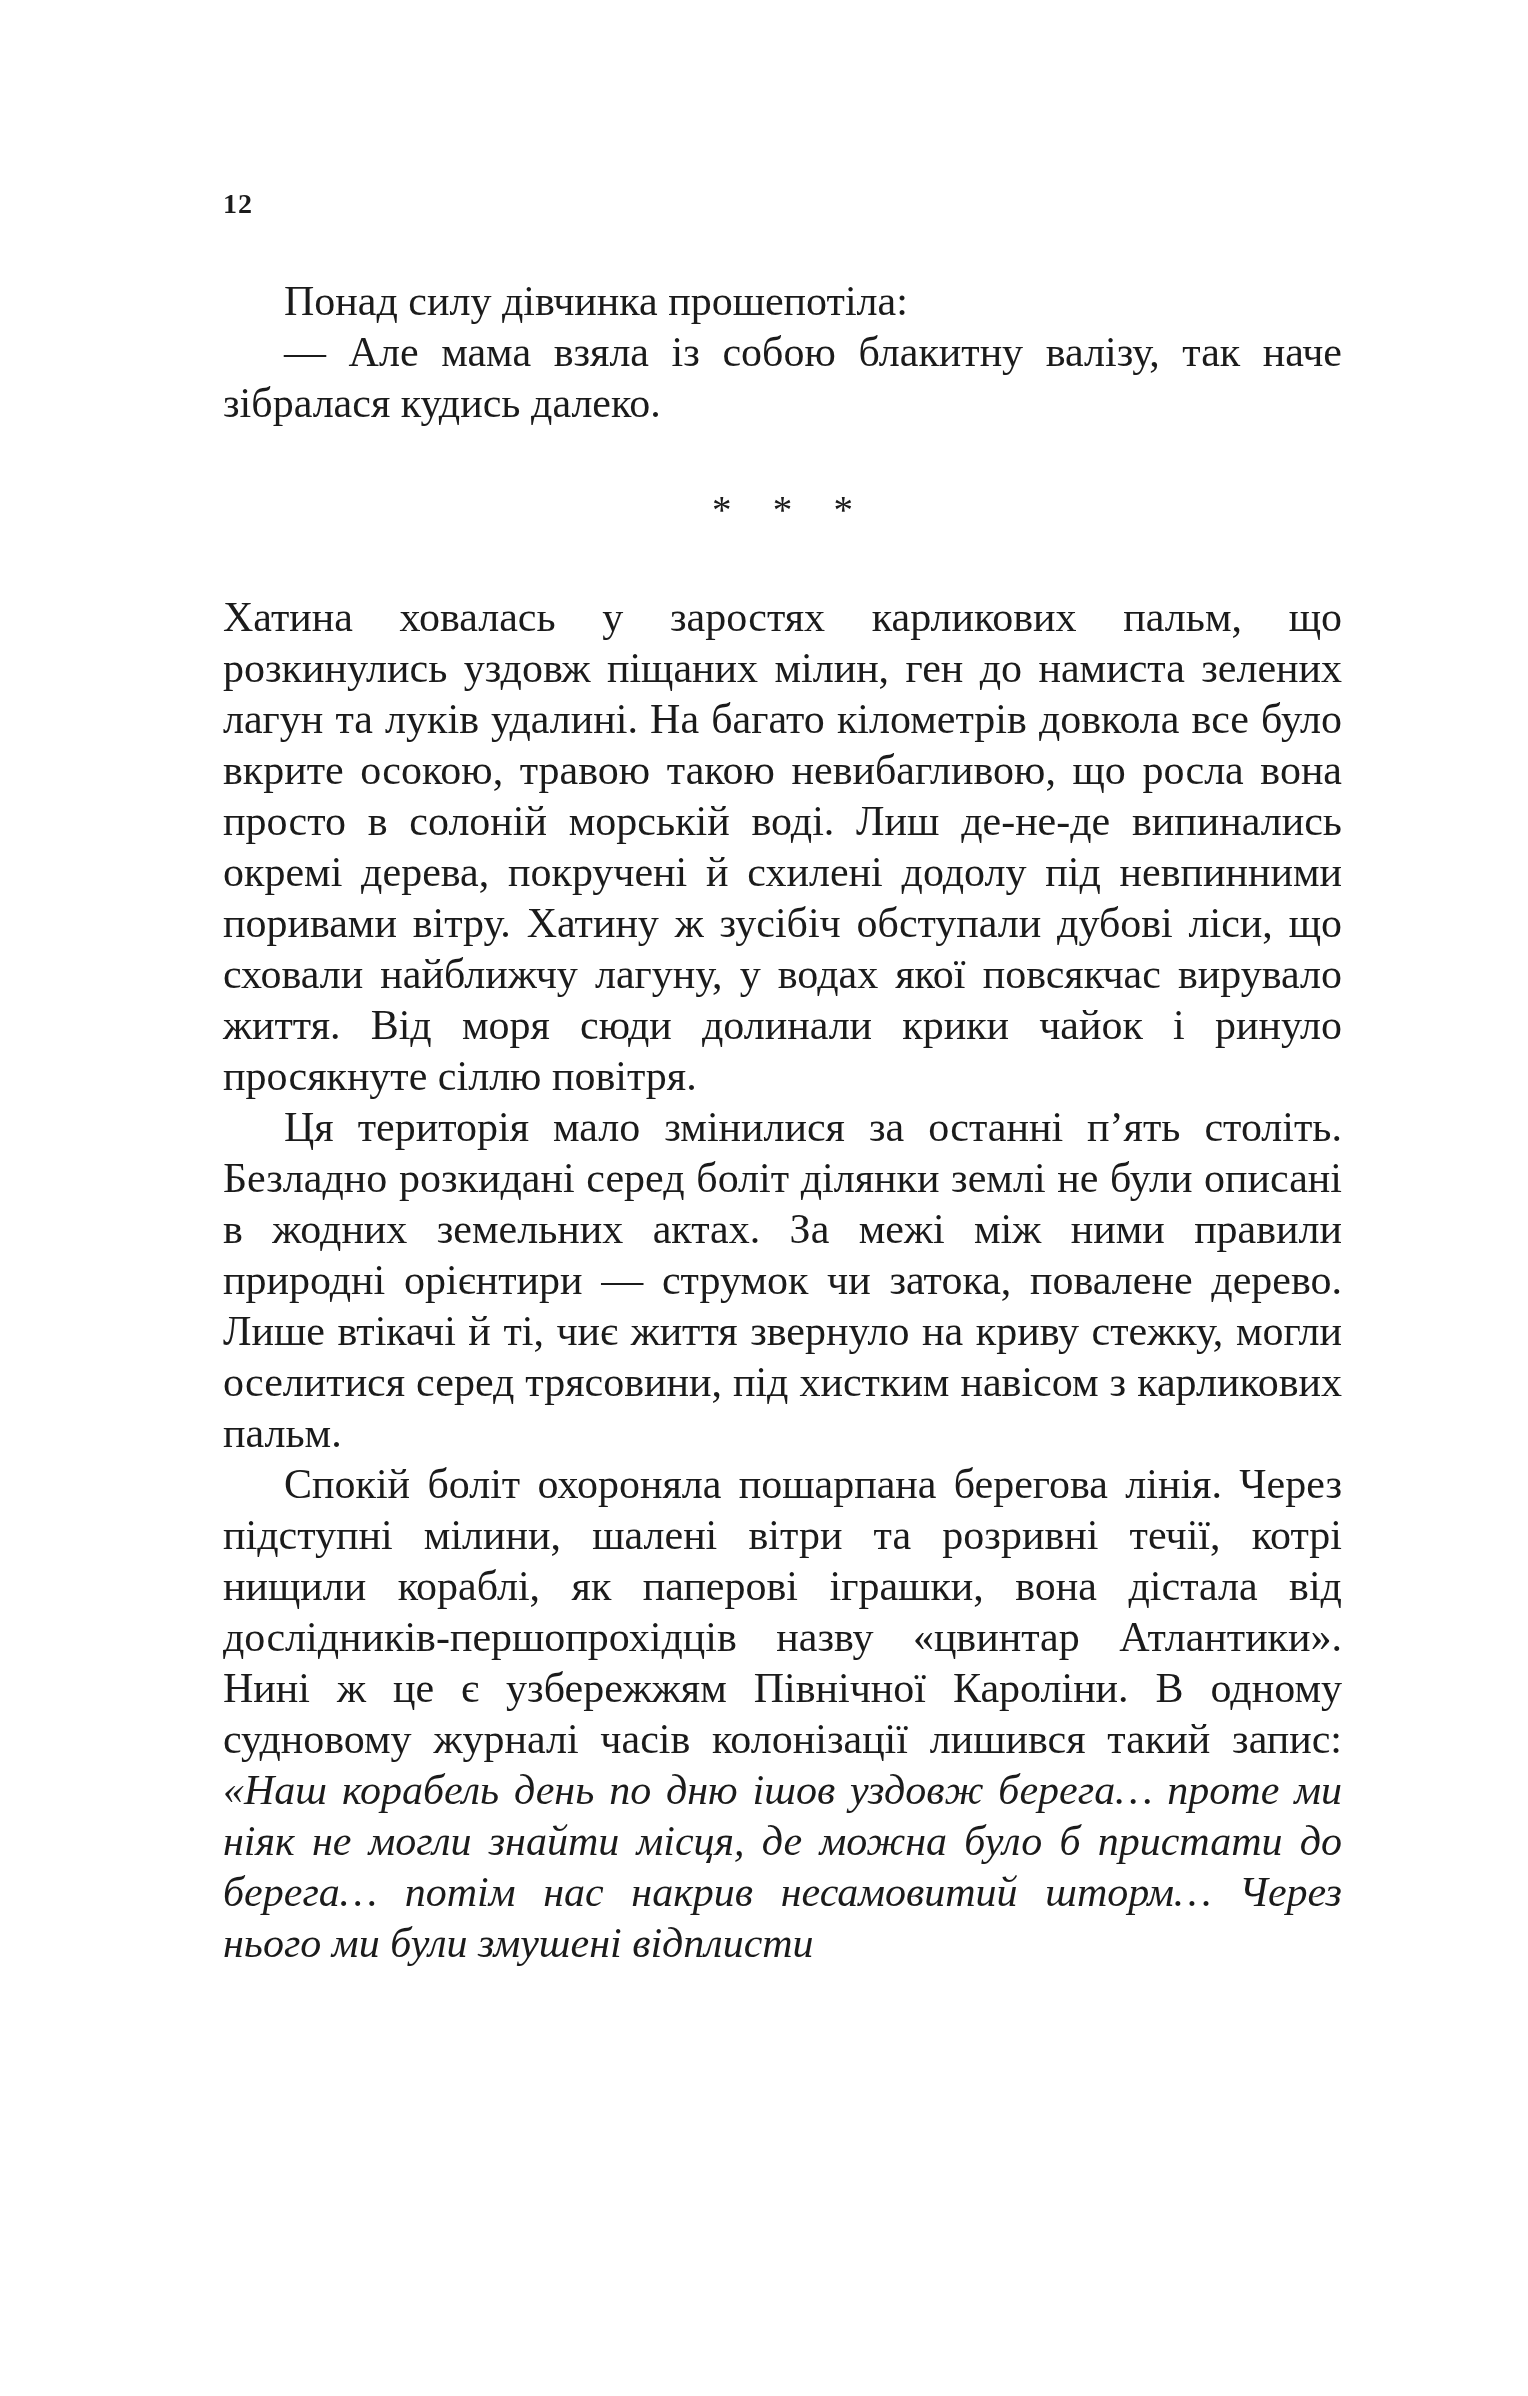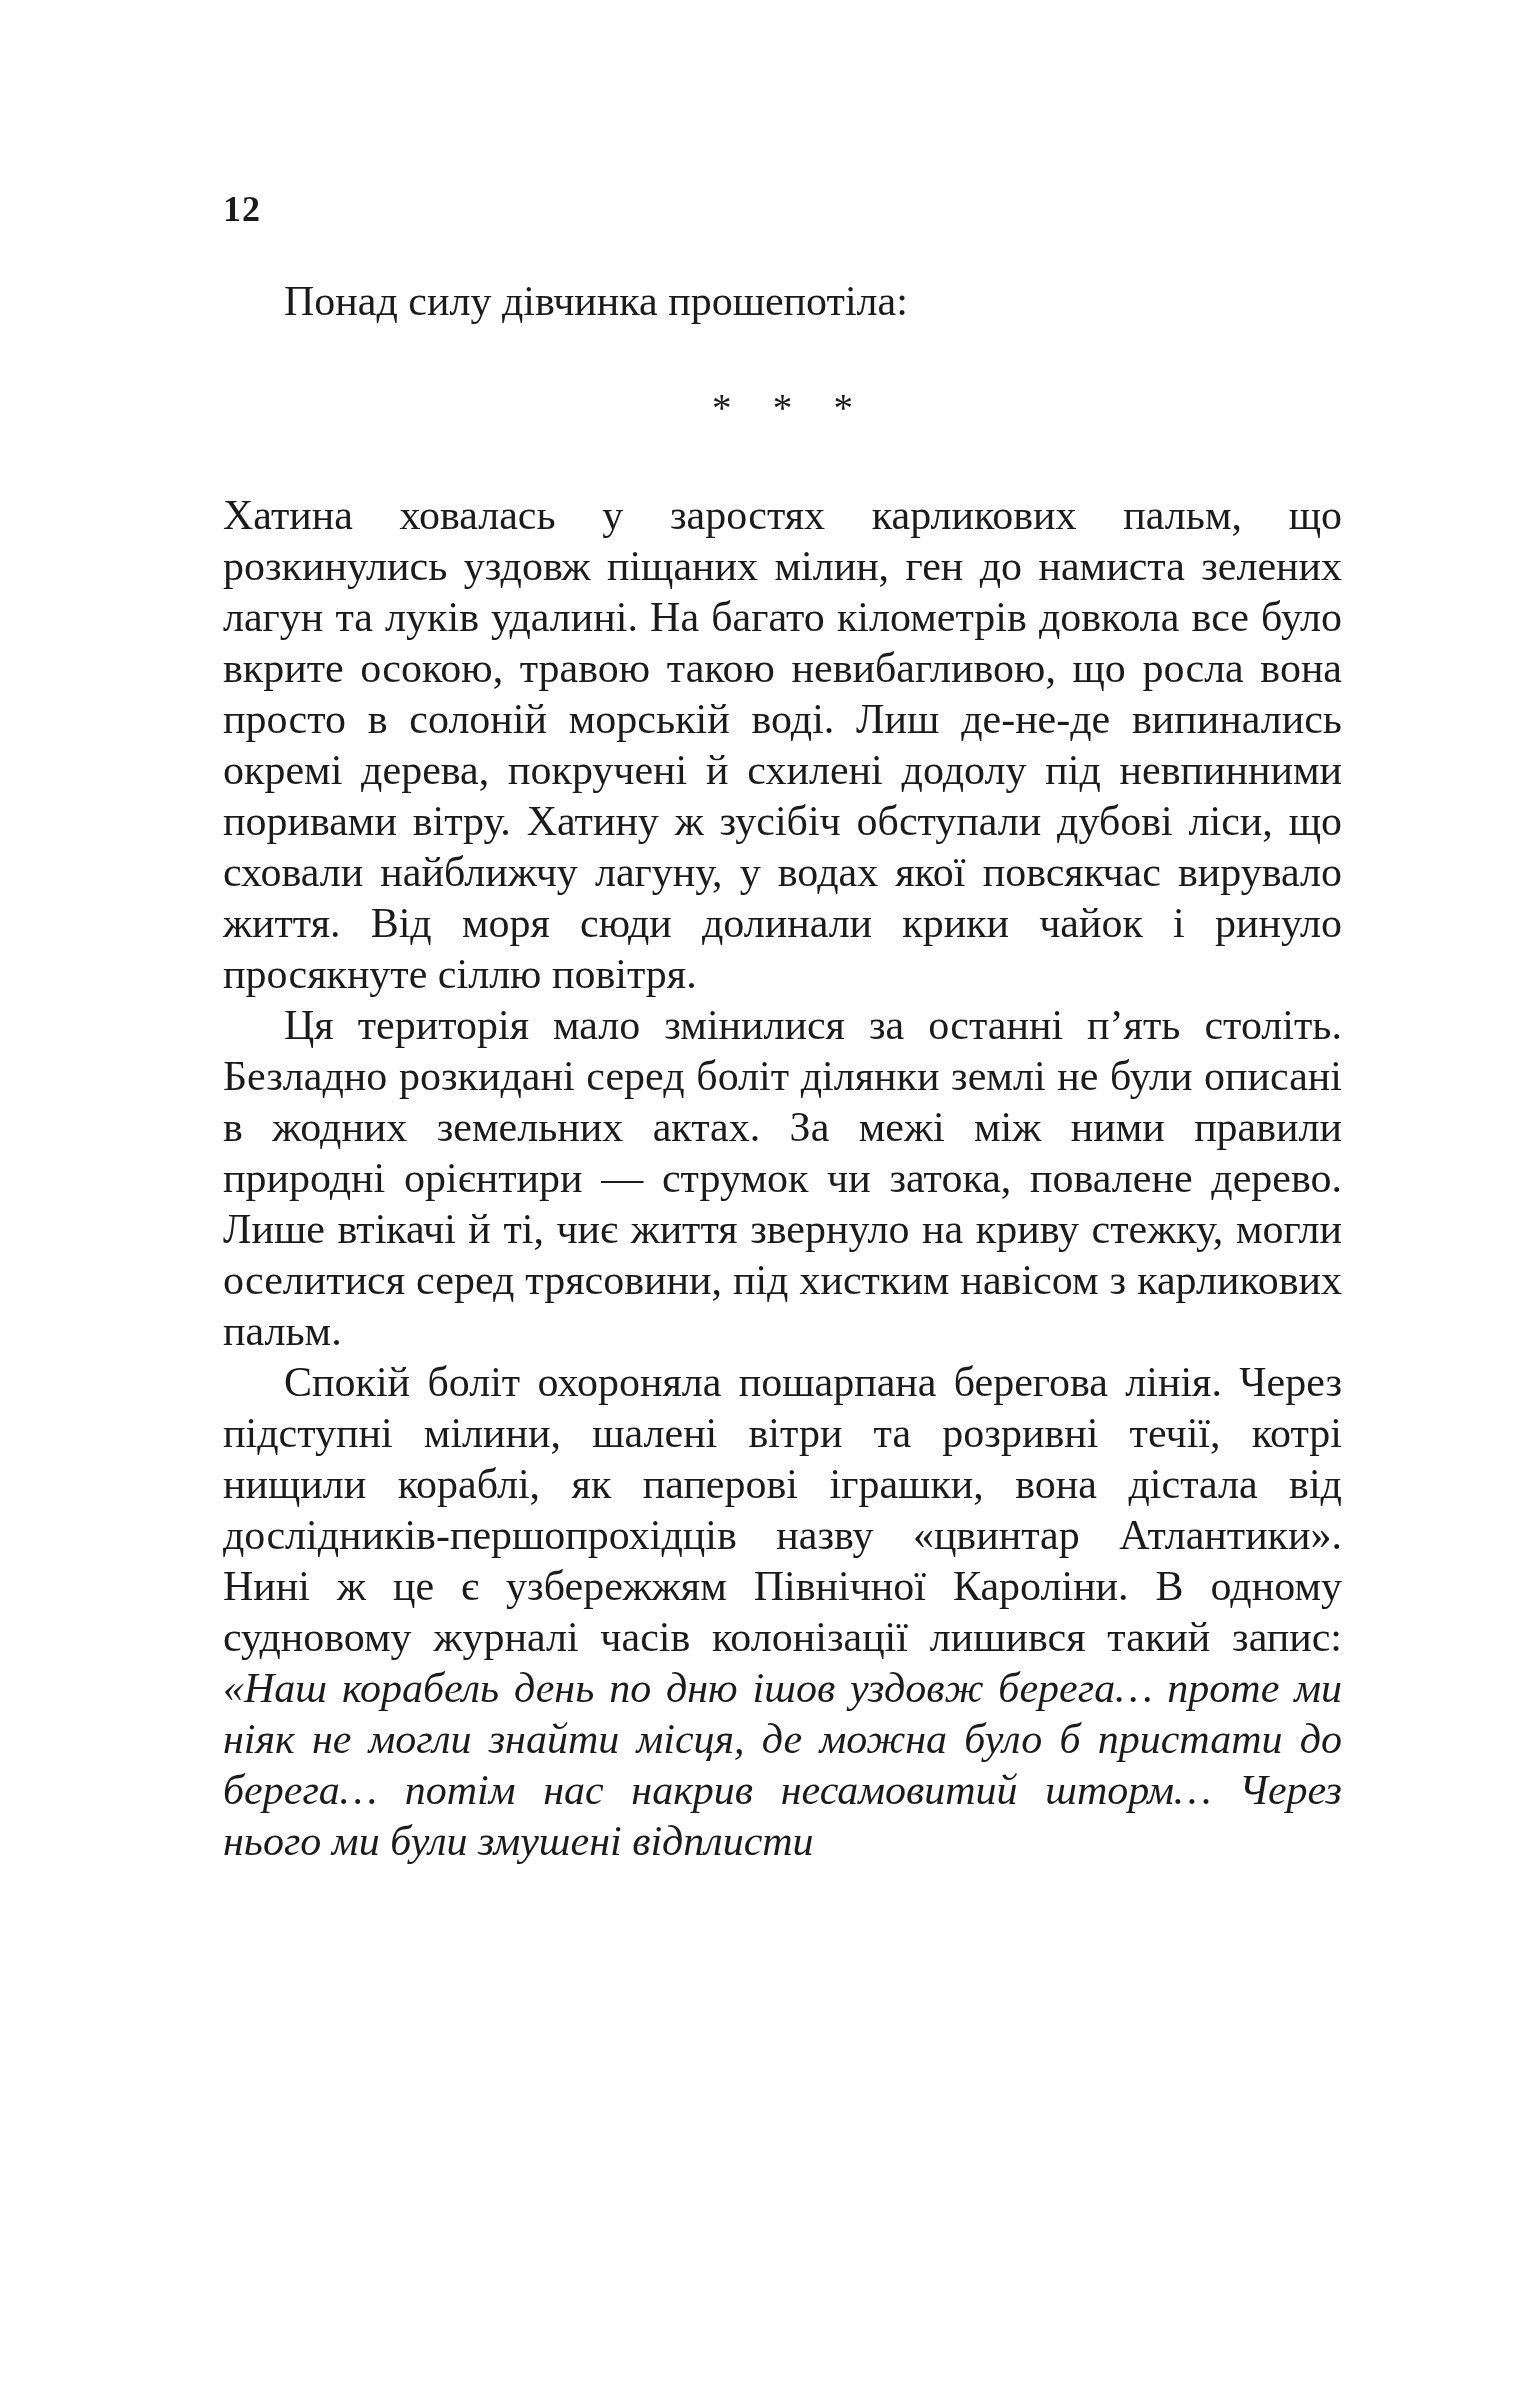--- a/index.html
+++ b/index.html
@@ -14,21 +14,21 @@
   .page {
     position: absolute;
     inset: 0;
     background: #ffffff;
     color: #1b1b1b;
   }
   .page-number {
     position: absolute;
     left: 223px;
     top: 188px;
-    font-size: 36px;
+    font-size: 28px;
     font-weight: 700;
     letter-spacing: 1px;
   }
   .text-block {
     position: absolute;
     left: 223px;
     top: 276px;
     width: 1119px;
     font-size: 42px;
     line-height: 51px;
@@ -51,20 +51,21 @@
 
 <div class="page">
 
   <div class="page-number">12</div>
 
   <div class="text-block">
 
 
     <p class="para indent">Понад силу дівчинка прошепотіла:</p>
 
+    <p class="para indent">— Але мама взяла із собою блакитну валізу, так наче зібралася кудись далеко.</p>
 
     <div class="separator">* * *</div>
 
     <p class="para">Хатина ховалась у заростях карликових пальм, що розкинулись уздовж піщаних мілин, ген до намиста зелених лагун та луків удалині. На багато кілометрів довкола все було вкрите осокою, травою такою невибагливою, що росла вона просто в солоній морській воді. Лиш де-не-де випинались окремі дерева, покручені й схилені додолу під невпинними поривами вітру. Хатину ж зусібіч обступали дубові ліси, що сховали найближчу лагуну, у водах якої повсякчас вирувало життя. Від моря сюди долинали крики чайок і ринуло просякнуте сіллю повітря.</p>
 
     <p class="para indent">Ця територія мало змінилися за останні п’ять століть. Безладно розкидані серед боліт ділянки землі не були описані в жодних земельних актах. За межі між ними правили природні орієнтири — струмок чи затока, повалене дерево. Лише втікачі й ті, чиє життя звернуло на криву стежку, могли оселитися серед трясовини, під хистким навісом з карликових пальм.</p>
 
     <p class="para indent"><span>Спокій боліт охороняла пошарпана берегова лінія. Через підступні мілини, шалені вітри та розривні течії, котрі нищили кораблі, як паперові іграшки, вона дістала від дослідників-першопрохідців назву «цвинтар Атлантики». Нині ж це є узбережжям Північної Кароліни. В одному судновому журналі часів колонізації лишився такий запис: </span><em class="journal-quote">«Наш корабель день по дню ішов уздовж берега… проте ми ніяк не могли знайти місця, де можна було б пристати до берега… потім нас накрив несамовитий шторм… Через нього ми були змушені відплисти</em></p>
 
   </div>

